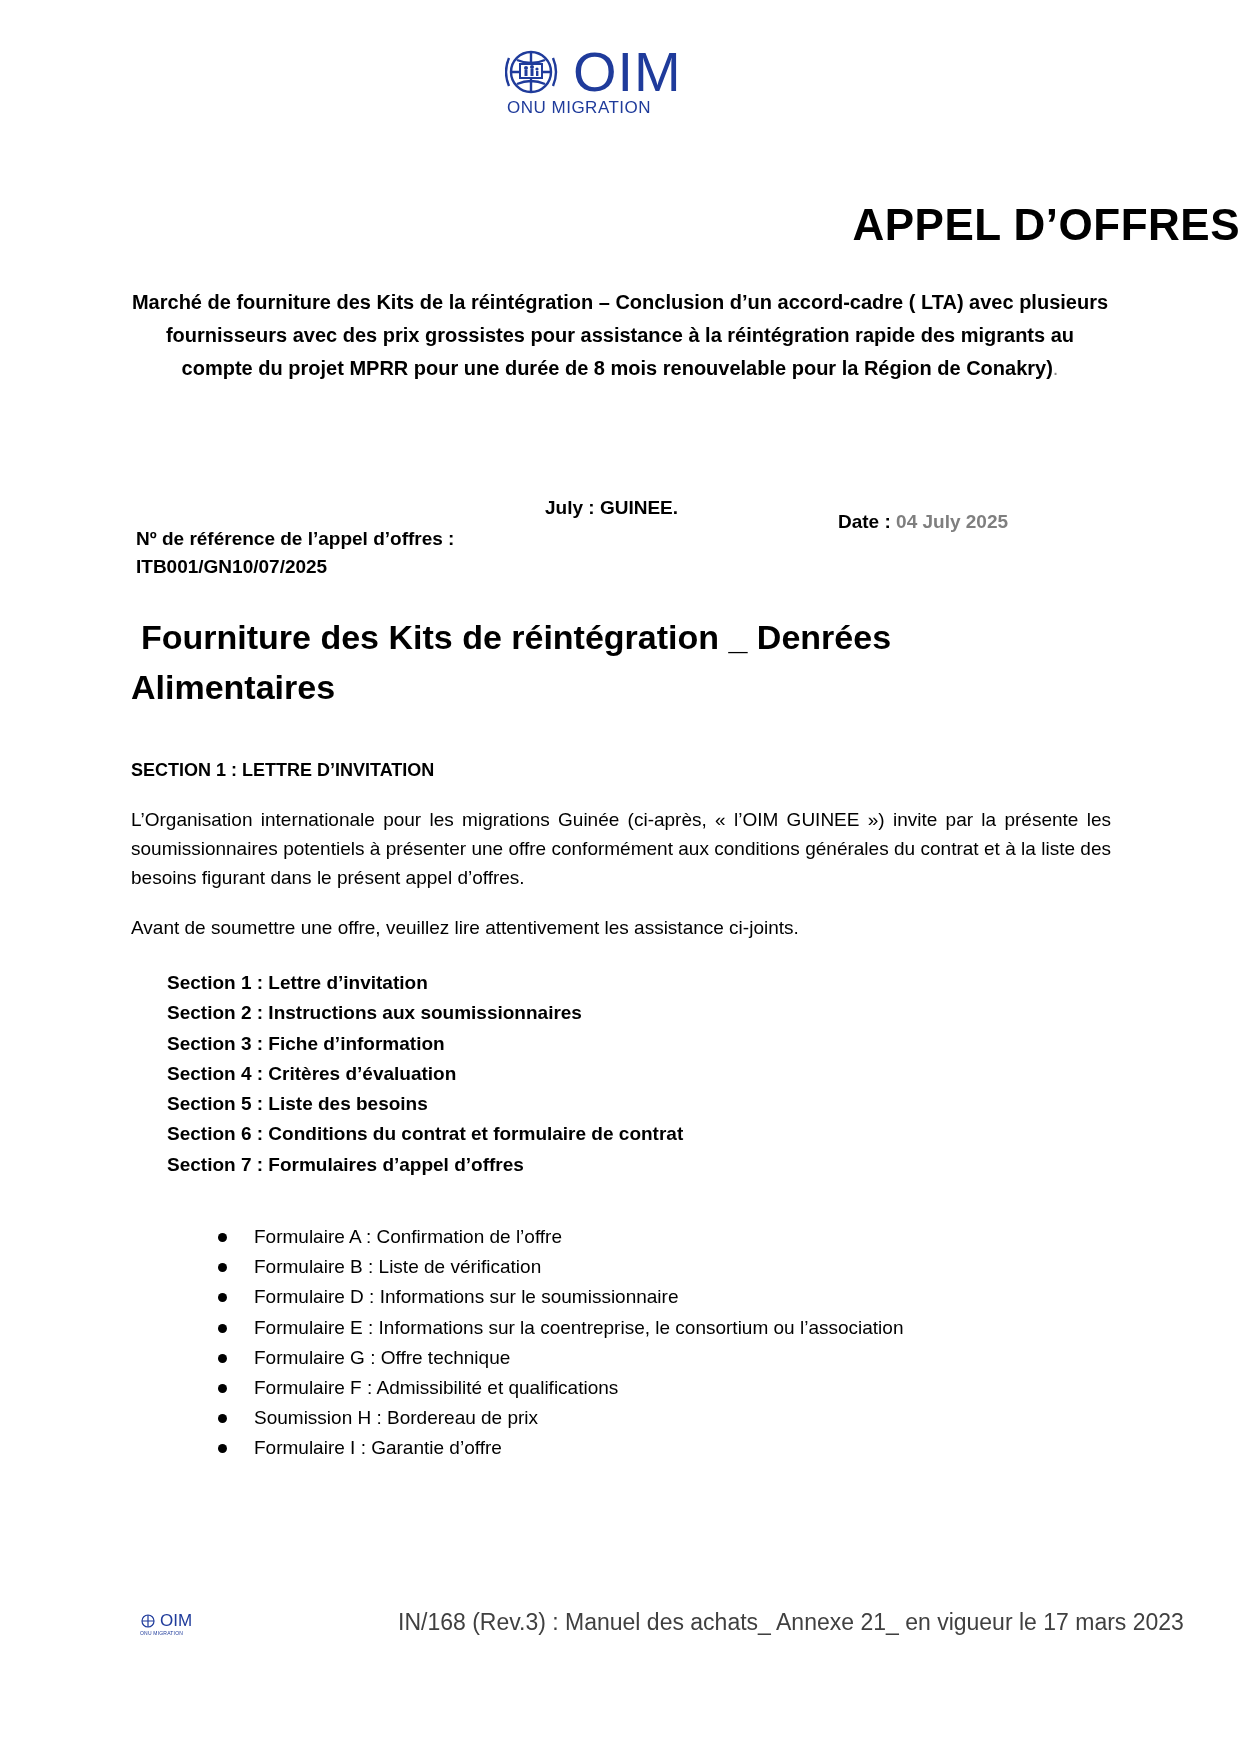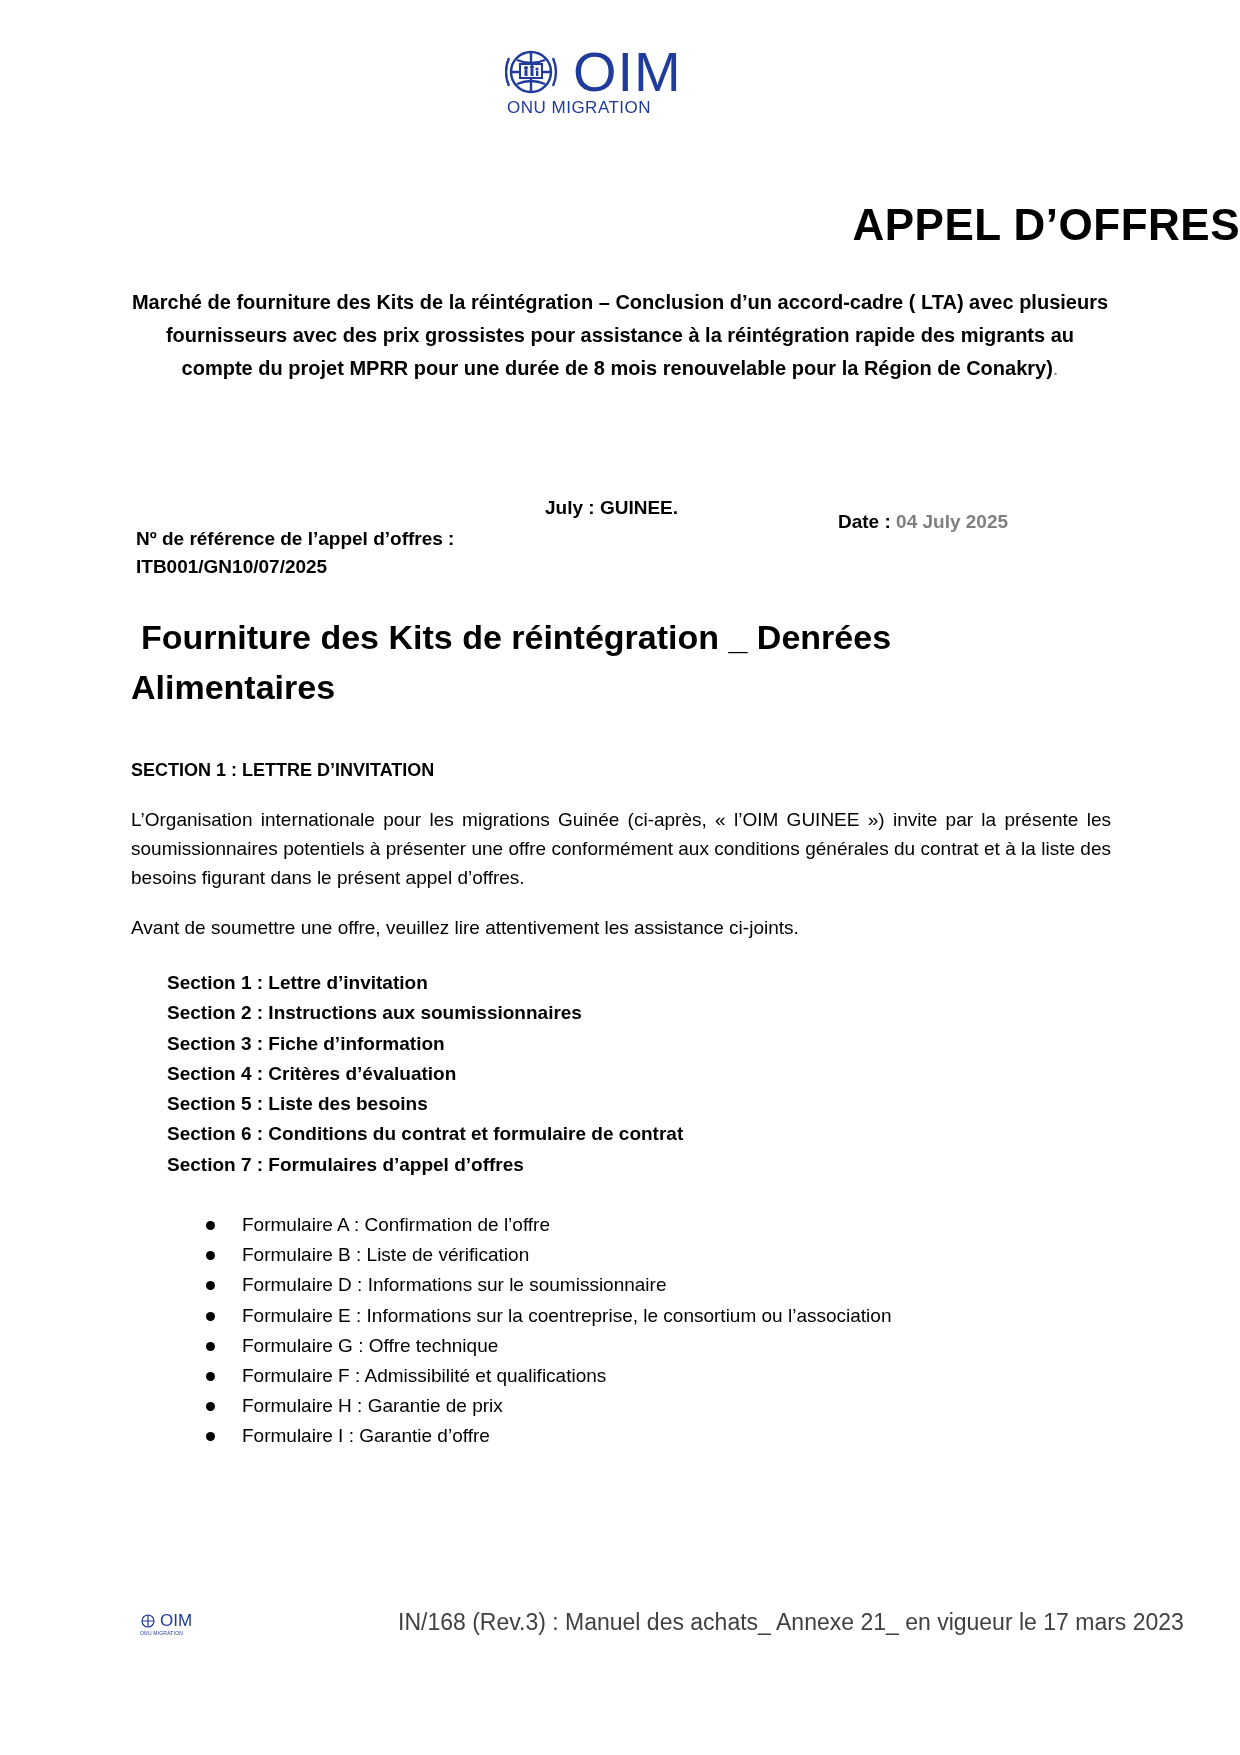--- a/index.html
+++ b/index.html
@@ -28,21 +28,21 @@
   .h1 .l1 { padding-left: 10px; }
 
   .sec-head { left: 131px; top: 760px; font-size: 18px; font-weight: bold; }
 
   .para { left: 131px; top: 805px; width: 980px; font-size: 19px; line-height: 29px; text-align: justify; }
   .para2 { left: 131px; top: 913px; font-size: 19px; line-height: 29px; }
 
   .sections { left: 167px; top: 968px; font-size: 19px; line-height: 30.3px; font-weight: bold; }
   .sections div { white-space: nowrap; }
 
-  .forms { left: 200px; top: 1210px; font-size: 19px; line-height: 30.2px; margin: 0; padding: 0; list-style: none; }
+  .forms { left: 200px; top: 1210px; font-size: 19px; line-height: 30.2px; margin: 12px; padding: 0; list-style: none; }
   .forms li { position: relative; padding-left: 42px; white-space: nowrap; }
   .forms li::before { content: ""; position: absolute; left: 6px; top: 11px; width: 9px; height: 9px; border-radius: 50%; background: #000; }
 
   .foot-logo { left: 140px; top: 1612px; width: 60px; height: 30px; }
   .foot-logo .fl-row { display: flex; align-items: center; }
   .foot-logo .fl-oim { font-size: 17px; color: #1f3b9b; line-height: 18px; margin-left: 2px; }
   .foot-logo .fl-sub { font-size: 5px; color: #1f3b9b; letter-spacing: 0.2px; }
 
   .footer-text { left: 398px; top: 1609px; font-size: 23px; color: #404040; white-space: nowrap; }
 </style>
@@ -108,21 +108,21 @@
   <div>Section 7 : Formulaires d’appel d’offres</div>
 </div>
 
 <ul class="abs forms">
   <li>Formulaire A : Confirmation de l’offre</li>
   <li>Formulaire B : Liste de vérification</li>
   <li>Formulaire D : Informations sur le soumissionnaire</li>
   <li>Formulaire E : Informations sur la coentreprise, le consortium ou l’association</li>
   <li>Formulaire G : Offre technique</li>
   <li>Formulaire F : Admissibilité et qualifications</li>
-  <li>Formulaire H : Garantie de prix</li>
+  <li>Soumission H : Bordereau de prix</li>
   <li>Formulaire I : Garantie d’offre</li>
 </ul>
 
 <div class="abs foot-logo">
   <div class="fl-row">
     <svg width="18" height="16" viewBox="0 0 18 16">
       <g fill="none" stroke="#1f3b9b" stroke-width="1.2">
         <circle cx="8" cy="8" r="6"></circle>
         <path d="M2 8 H14 M8 2 V14"></path>
       </g>

